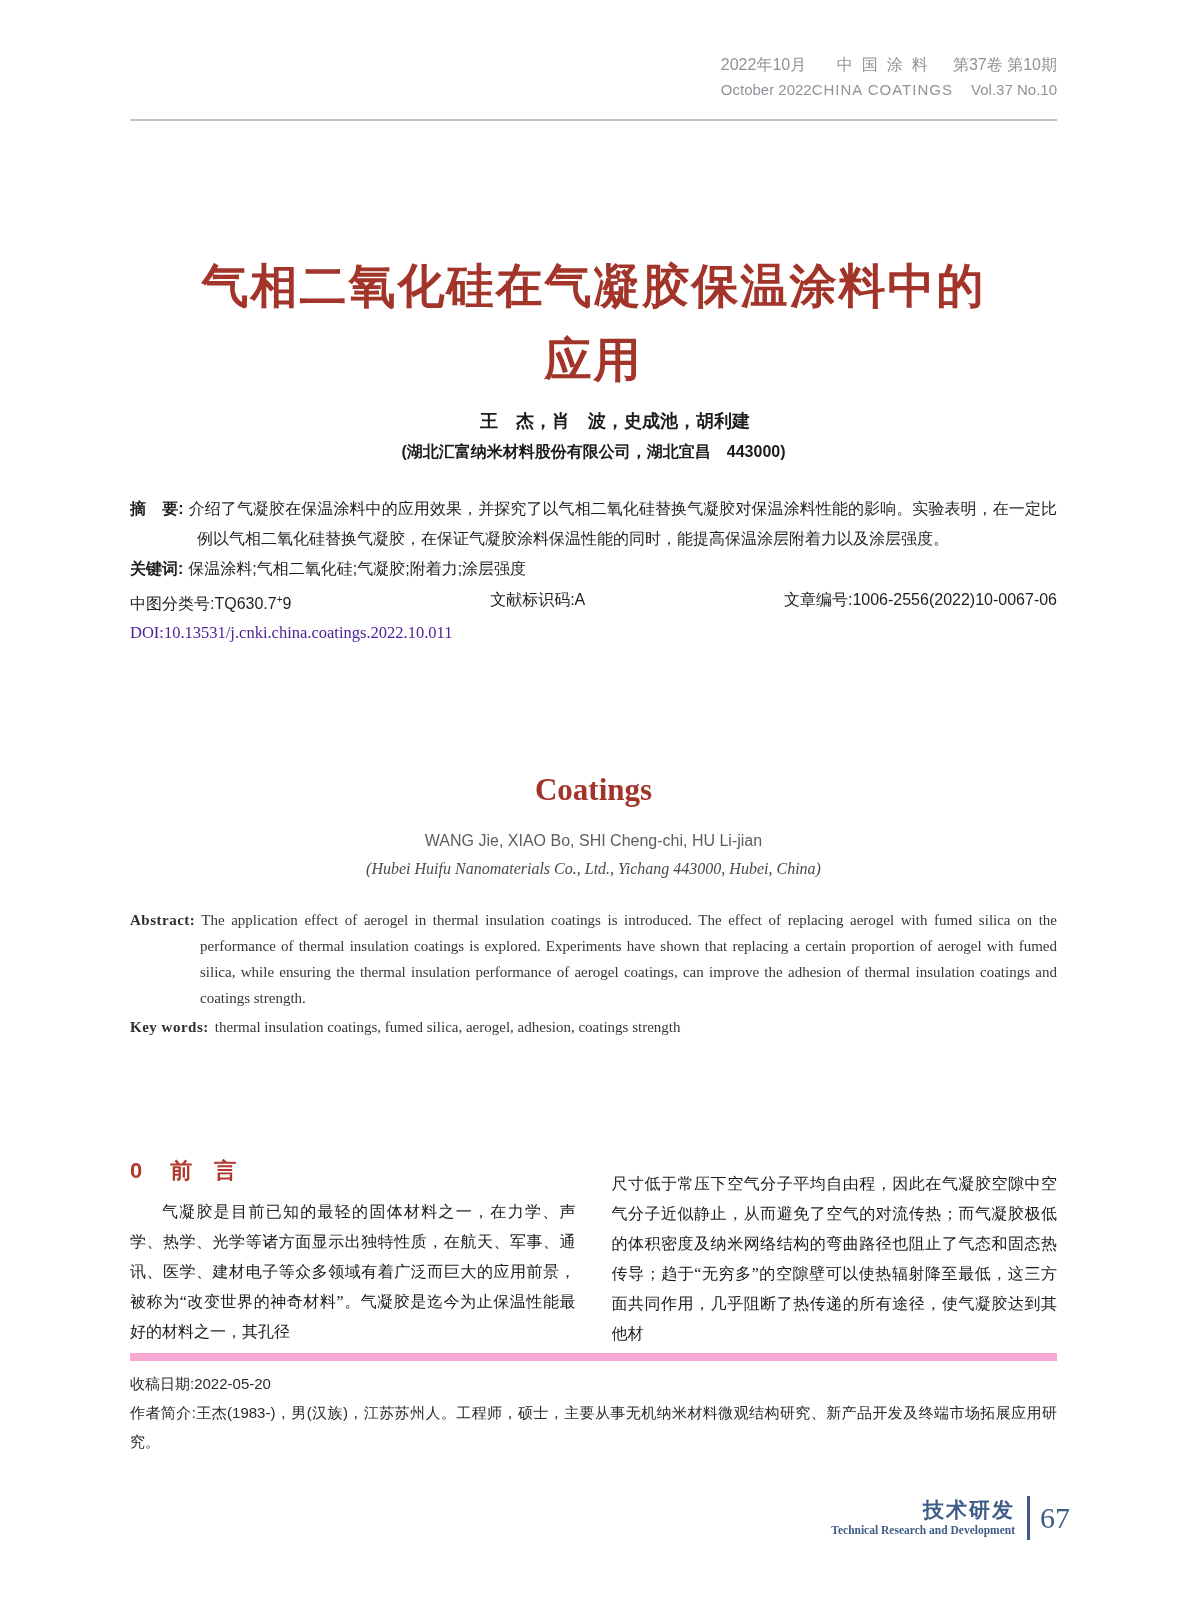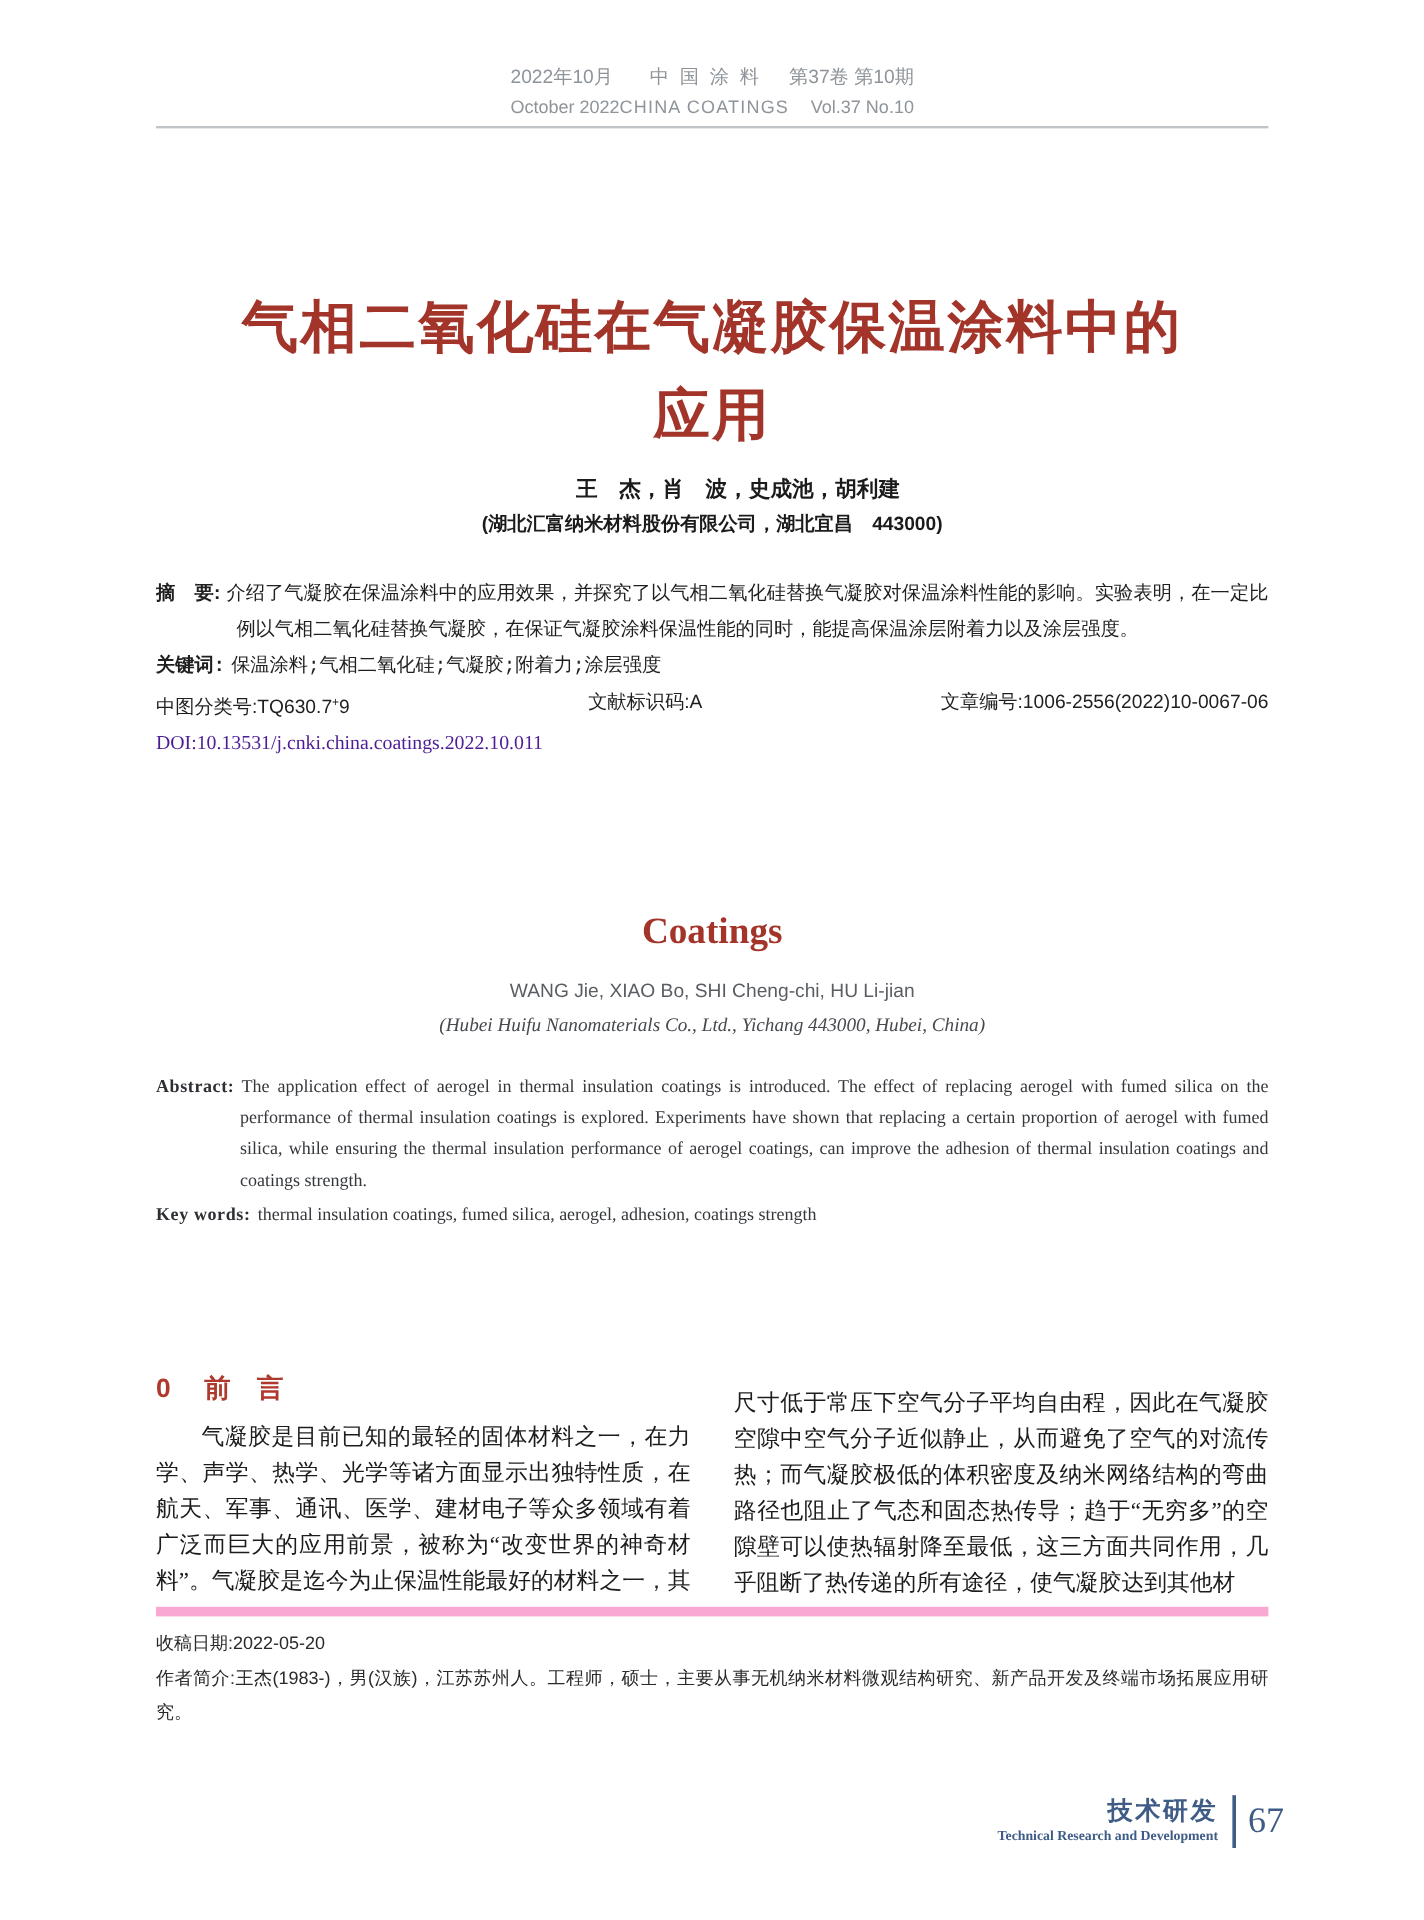--- a/index.html
+++ b/index.html
@@ -9,23 +9,23 @@
     margin: 0 auto;
     background: #fff;
     overflow: hidden;
     font-family: "Liberation Sans", sans-serif;
     color: var(--text-dark, #1f1f1f);
   }
 
   
   .header {
     margin: 52px 130px 0;
-    display: flex; justify-content: center; align-items: flex-end;
+    display: flex; justify-content: flex-end; align-items: flex-end;
     border-bottom: 2px solid var(--rule-gray, #c2c5c8);
-    padding-bottom: 3px;
+    padding-bottom: 17px;
     color: var(--header-gray, #8e9499);
     font-size: 15px; line-height: 25px;
   }
   .hcol.center { text-align: center; }
   .hcol.right  { text-align: right; }
   .hcol .zh { font-size: 16px; }
   .hcol.center .zh { letter-spacing: 9px; text-indent: 9px; }
   .hcol.center .en { letter-spacing: 1px; }
 
   
@@ -50,21 +50,21 @@
   .abs-zh, .kw-zh, .meta-row, .doi { margin-left: 130px; margin-right: 130px; }
   .abs-zh {
     margin-top: 30px; margin-bottom: 0;
     font-size: 16px; line-height: 30px; text-align: justify;
     padding-left: 67px; text-indent: -67px;
     height: 60px; overflow: hidden;
   }
   .lbl { font-weight: 700; margin-right: 5px; }
   .kw-zh {
     margin-top: 0; margin-bottom: 0;
-    font-size: 16px; line-height: 30px; font-family: Liberation Mono, monospace;
+    font-size: 16px; line-height: 30px;
   }
   .meta-row {
     margin-top: 1px;
     display: flex; justify-content: space-between;
     font-size: 16px; line-height: 30px;
   }
   .meta sup { font-size: 10px; }
   .doi {
     margin-top: 0;
     font-family: "Liberation Serif", serif;
@@ -116,21 +116,21 @@
   .bodycols .col { flex: 1 1 0; }
   .sec {
     margin: 0 0 8px 0;
     color: var(--heading-red, #af392c);
     font-size: 22px; line-height: 36px; font-weight: 700;
   }
   .secnum { margin-right: 28px; }
   .body {
     margin: 0;
     font-family: "Liberation Serif", serif;
-    font-size: 19px; line-height: 30px; color: #1c1c1c;
+    font-size: 16px; line-height: 30px; color: #1c1c1c;
     text-align: justify;
   }
   .body.indent { text-indent: 2em; height: 150px; overflow: hidden; }
   .body.rightp { margin-top: 16px; height: 180px; overflow: hidden; }
 
   
   .footnote {
     margin: 4px 130px 0;
     border-top: 8px solid #f9a8d4;
     padding-top: 8px;

